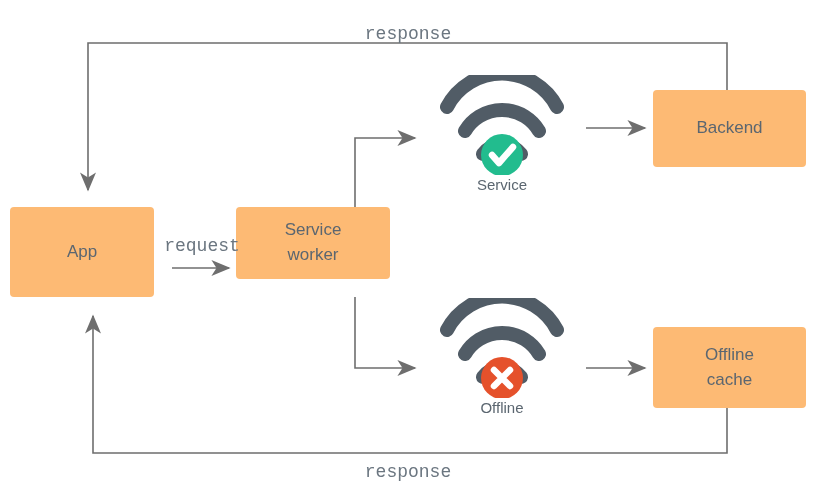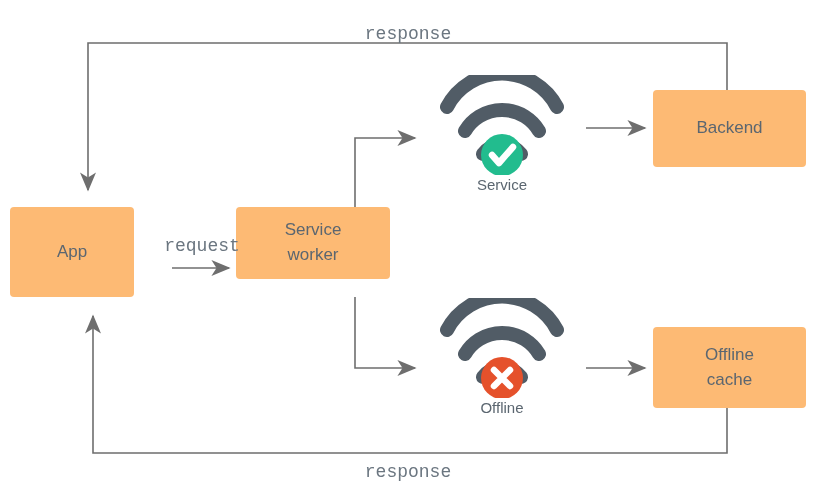--- a/index.html
+++ b/index.html
@@ -84,21 +84,21 @@
 
     <path d="M 355 207 L 355 138 L 415 138" fill="none" stroke="#6e6e6e" stroke-width="1.6" marker-end="url(#arrow)"></path>
 
     <path d="M 355 297 L 355 368 L 415 368" fill="none" stroke="#6e6e6e" stroke-width="1.6" marker-end="url(#arrow)"></path>
 
     <path d="M 586 128 L 645 128" fill="none" stroke="#6e6e6e" stroke-width="1.6" marker-end="url(#arrow)"></path>
 
     <path d="M 586 368 L 645 368" fill="none" stroke="#6e6e6e" stroke-width="1.6" marker-end="url(#arrow)"></path>
   </svg>
 
-  <div class="node-box" style="left:10px; top:207px; width:124px; height:90px;">
+  <div class="node-box" style="left:10px; top:207px; width:144px; height:90px;">
     <span>App</span>
   </div>
 
   <div class="node-box" style="left:236px; top:207px; width:154px; height:72px;">
     <span>Service
 worker</span>
   </div>
 
   <div class="node-box" style="left:653px; top:90px; width:153px; height:77px;">
     <span>Backend</span>

